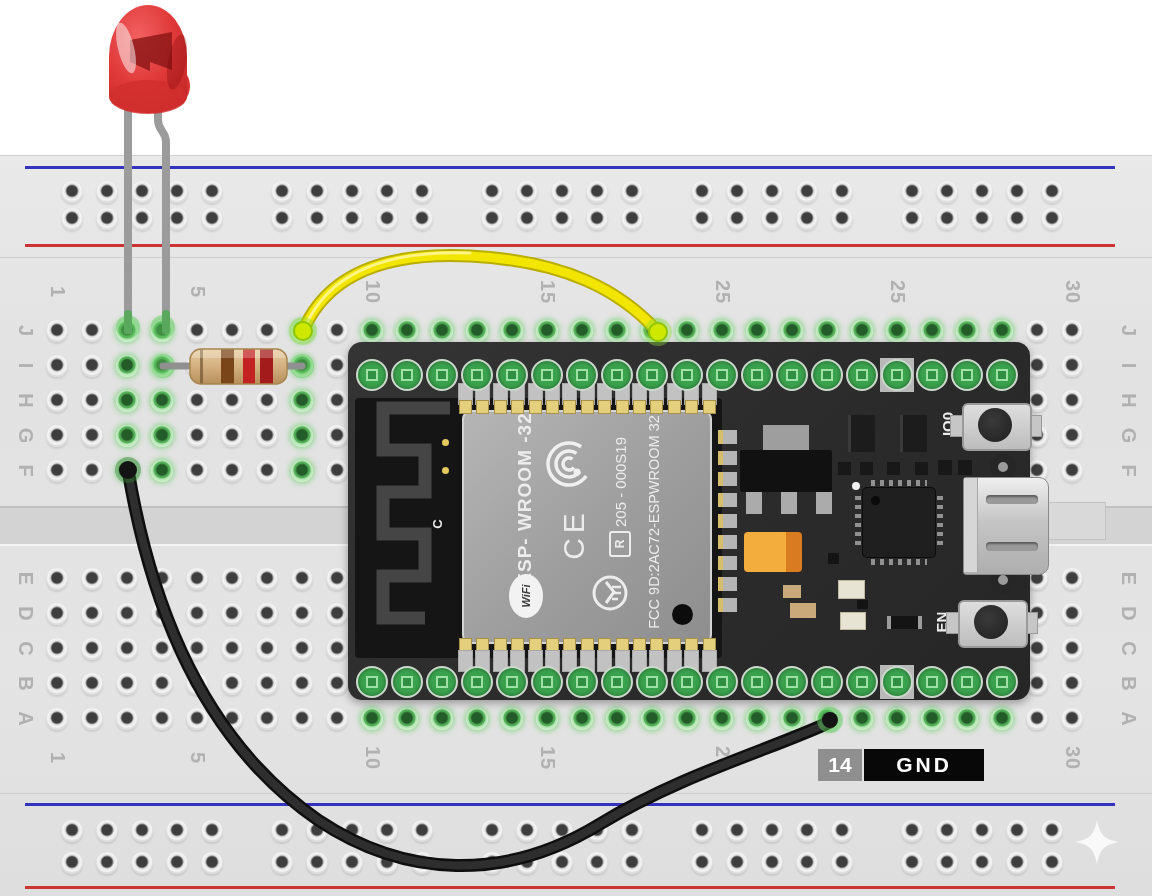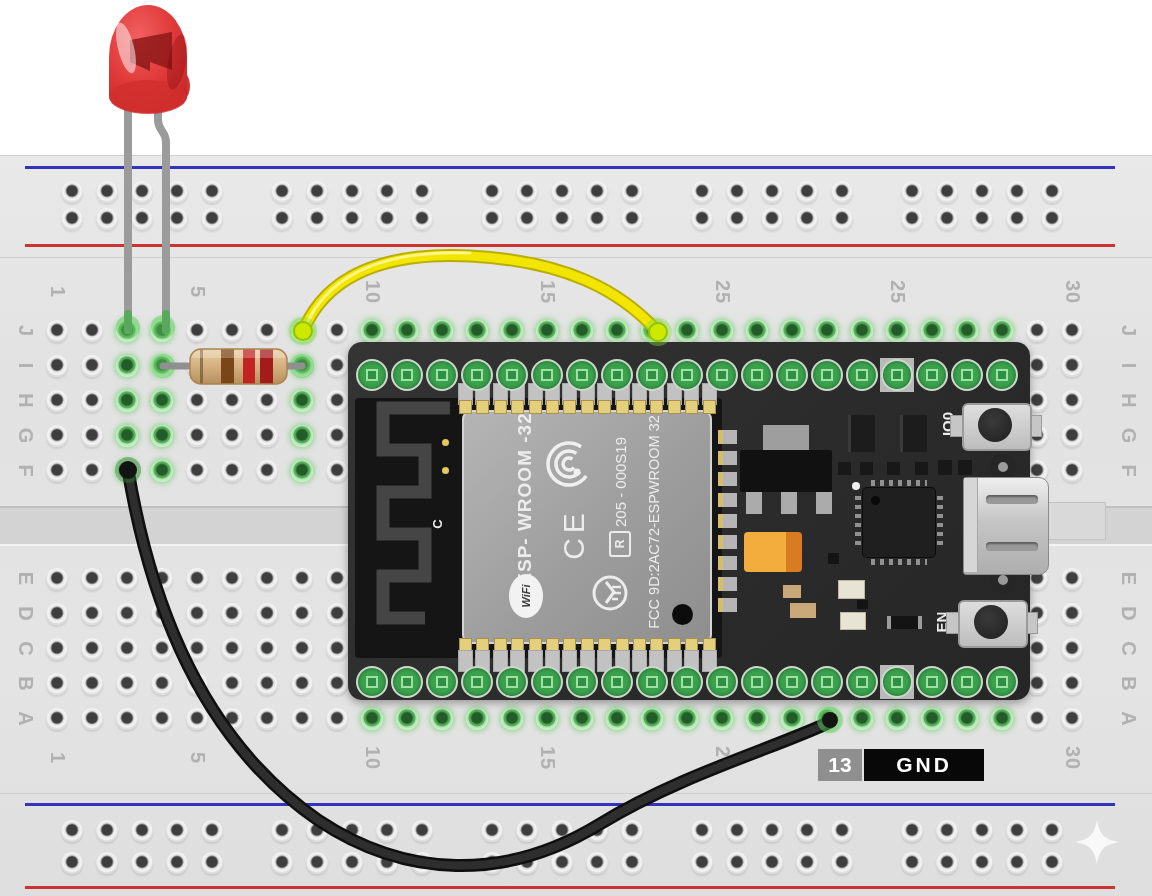--- a/index.html
+++ b/index.html
@@ -762,20 +762,20 @@
       <ellipse cx="171" cy="86" rx="19" ry="21" fill="#d63333"></ellipse>
       <path d="M109,57 a39,52 0 1 1 78,0 L187,96 a39,17 0 1 1 -78,0 Z" fill="url(#bulbGrad)"></path>
       <ellipse cx="148" cy="97" rx="39" ry="17" fill="#d12e2e" opacity=".8"></ellipse>
       <polygon points="130,40 172,32 172,70 150,62 150,71 130,62" fill="#8a1515" opacity=".8"></polygon>
       <ellipse cx="126" cy="48" rx="8" ry="26" fill="rgba(255,255,255,.5)" transform="rotate(-14 126 48)"></ellipse>
       <ellipse cx="177" cy="62" rx="9" ry="28" fill="rgba(120,0,0,.28)" transform="rotate(10 177 62)"></ellipse>
     </g>
   </svg>
 
   <div id="gnd-callout">
-    <div class="num">13</div>
+    <div class="num">14</div>
     <div class="net">GND</div>
   </div>
 
   <svg style="left:1073px;top:818px" width="48" height="48">
     <path d="M24,2 C27,17 31,21 46,24 C31,27 27,31 24,46 C21,31 17,27 2,24 C17,21 21,17 24,2" fill="#fafafa" opacity=".95"></path>
   </svg>
 </div>
 
 </body></html>

